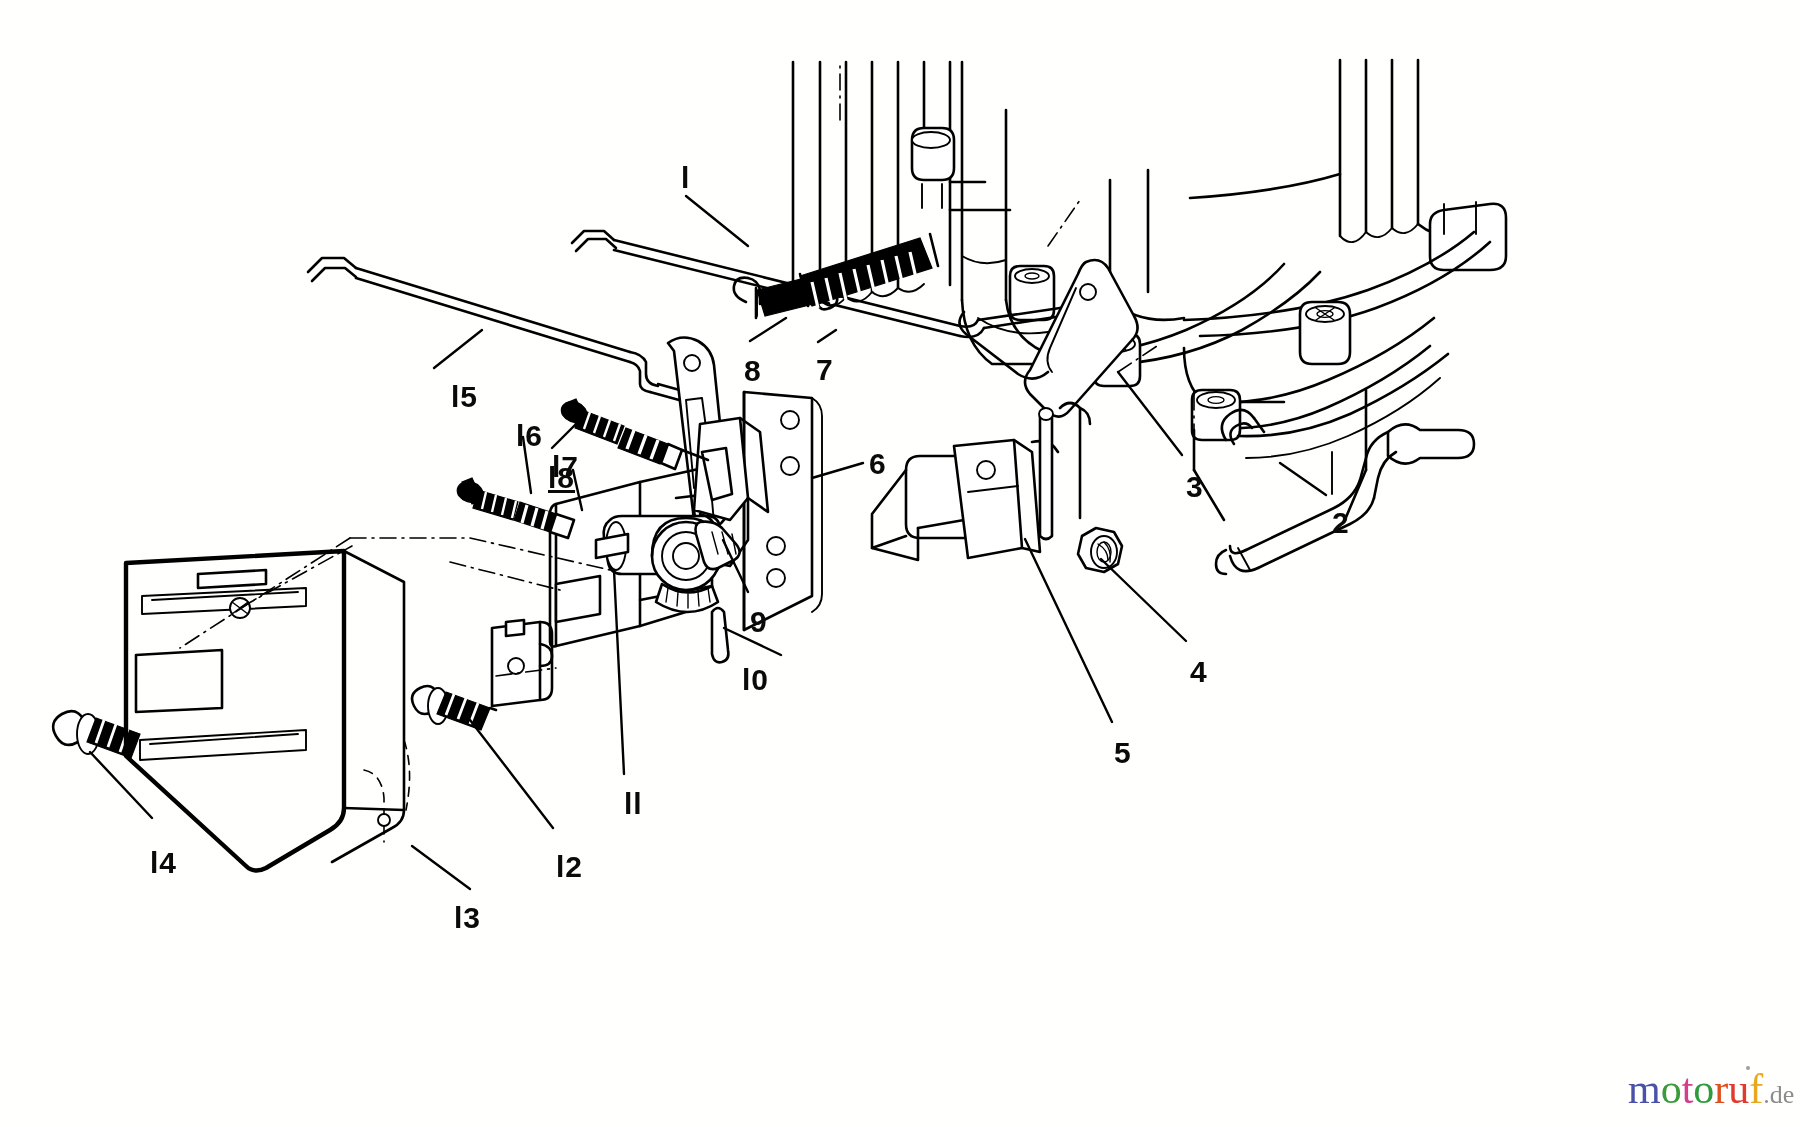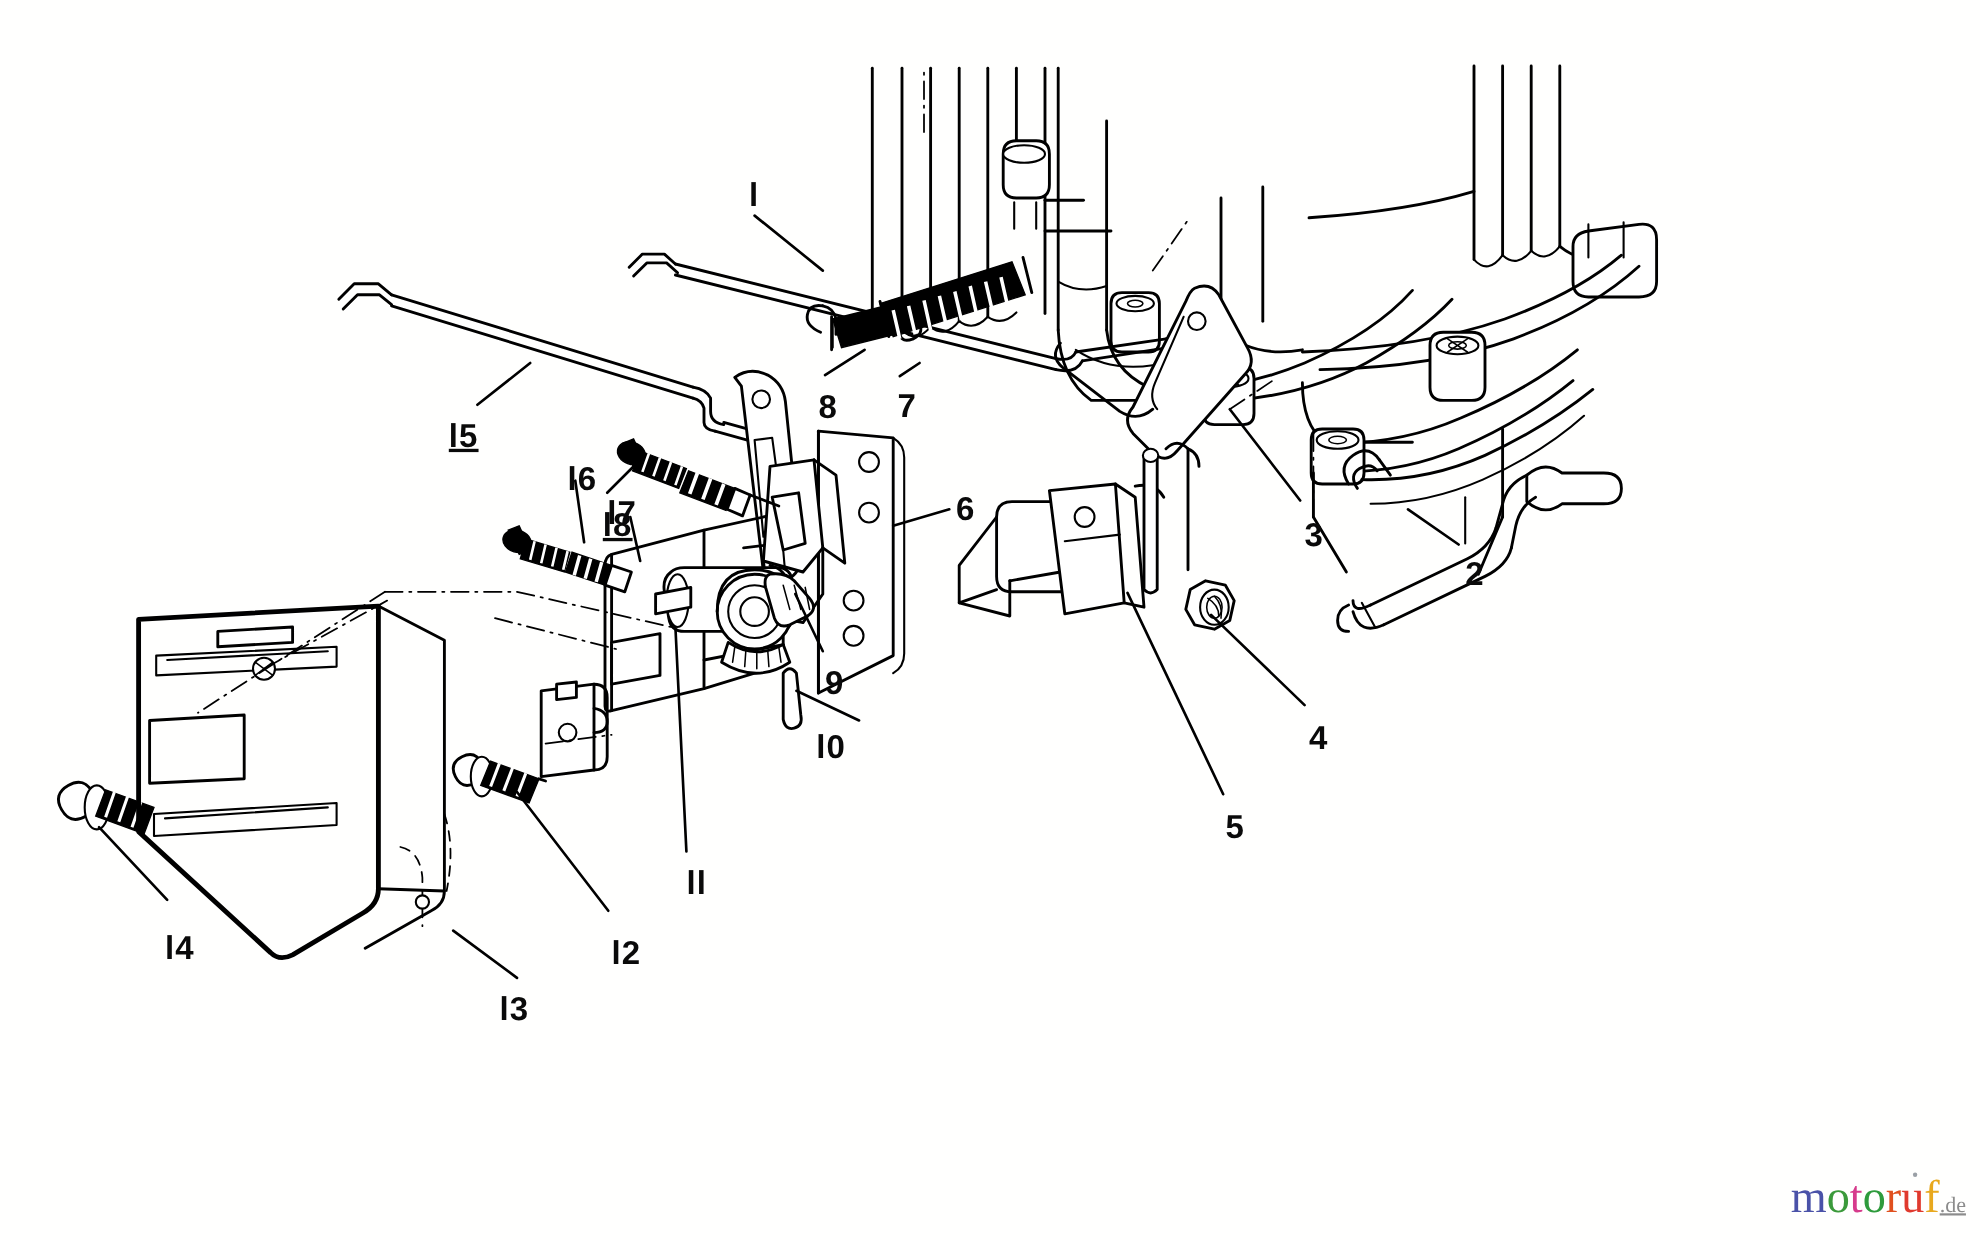--- a/index.html
+++ b/index.html
@@ -32,21 +32,21 @@
     position:absolute;
     left:1628px;
     top:1068px;
     font-family:"Liberation Serif", serif;
     font-size:42px;
     line-height:1;
     white-space:nowrap;
     user-select:none;
   }
   #watermark .l{font-weight:400;}
-  #watermark .tld{font-size:20px;color:#8c8c8c;vertical-align:baseline;text-decoration:underline;}
+  #watermark .tld{font-size:26px;color:#8c8c8c;vertical-align:baseline;}
   #watermark .dot{
     position:absolute;
     width:4px;height:4px;border-radius:50%;
     background:#9aa0a6;
     right:44px;top:-2px;
   }
 </style>
 </head>
 <body>
 
@@ -427,21 +427,21 @@
       <div class="callout" style="left: 1114px; top: 738px;">5</div>
       <div class="callout" style="left: 869px; top: 449px;">6</div>
       <div class="callout" style="left: 816px; top: 355px;">7</div>
       <div class="callout" style="left: 744px; top: 356px;">8</div>
       <div class="callout" style="left: 750px; top: 607px;">9</div>
       <div class="callout" style="left: 742px; top: 665px;">l0</div>
       <div class="callout" style="left: 624px; top: 789px;">ll</div>
       <div class="callout" style="left: 556px; top: 852px;">l2</div>
       <div class="callout" style="left: 454px; top: 903px;">l3</div>
       <div class="callout" style="left: 150px; top: 848px;">l4</div>
-      <div class="callout" style="left: 408px; top: 382px; text-decoration: underline;">l5</div>
+      <div class="callout" style="left: 451px; top: 382px;">l5</div>
       <div class="callout" style="left: 516px; top: 421px; text-align: center;">l6</div>
       <div class="callout" style="left: 552px; top: 452px;">l7</div>
       <div class="callout" style="left: 548px; top: 463px; text-decoration: underline;">l8</div>
     </div>
 
   <div id="watermark">
     <span id="wm-letters"><span class="l" style="color: rgb(74, 82, 168);">m</span><span class="l" style="color: rgb(59, 154, 59);">o</span><span class="l" style="color: rgb(214, 59, 140);">t</span><span class="l" style="color: rgb(46, 155, 60);">o</span><span class="l" style="color: rgb(224, 80, 30);">r</span><span class="l" style="color: rgb(224, 58, 46);">u</span><span class="l" style="color: rgb(232, 168, 30);">f</span></span><span class="tld" id="wm-tld" style="color: rgb(140, 140, 140);">.de</span>
     <span class="dot"></span>
   </div>
 

